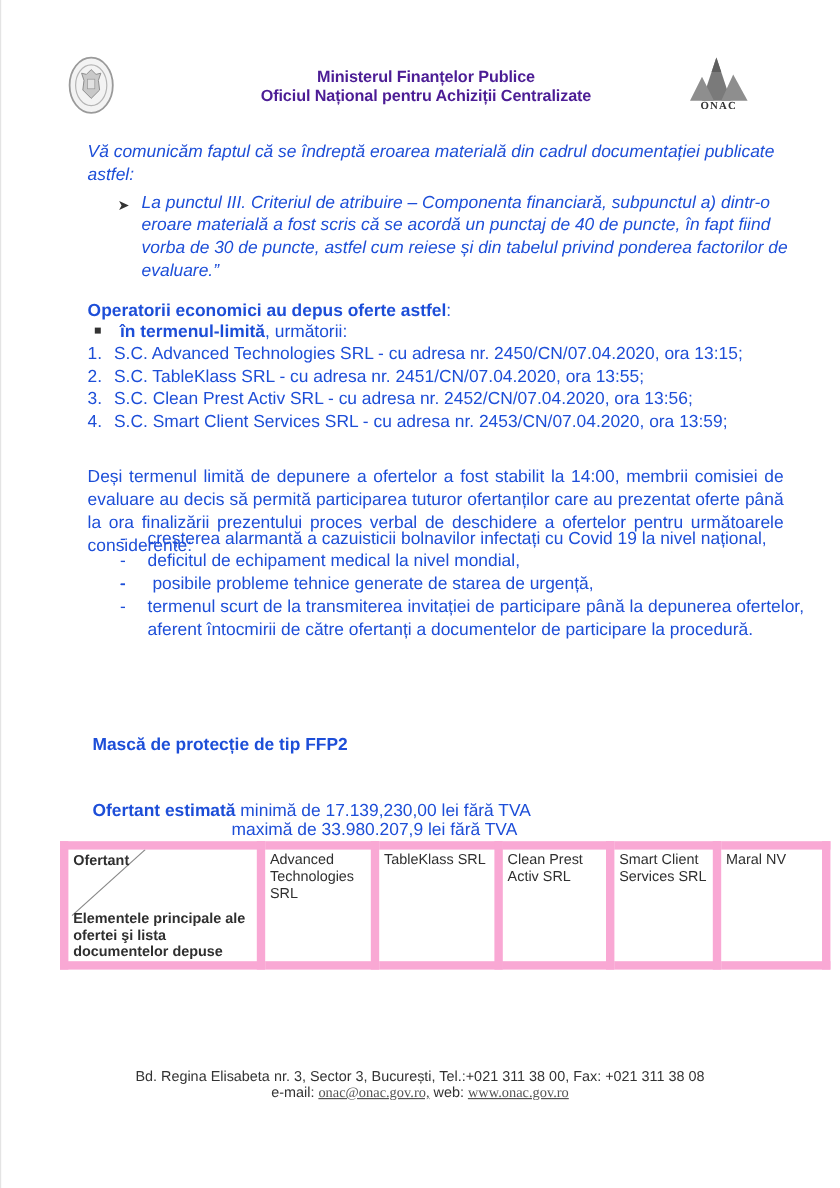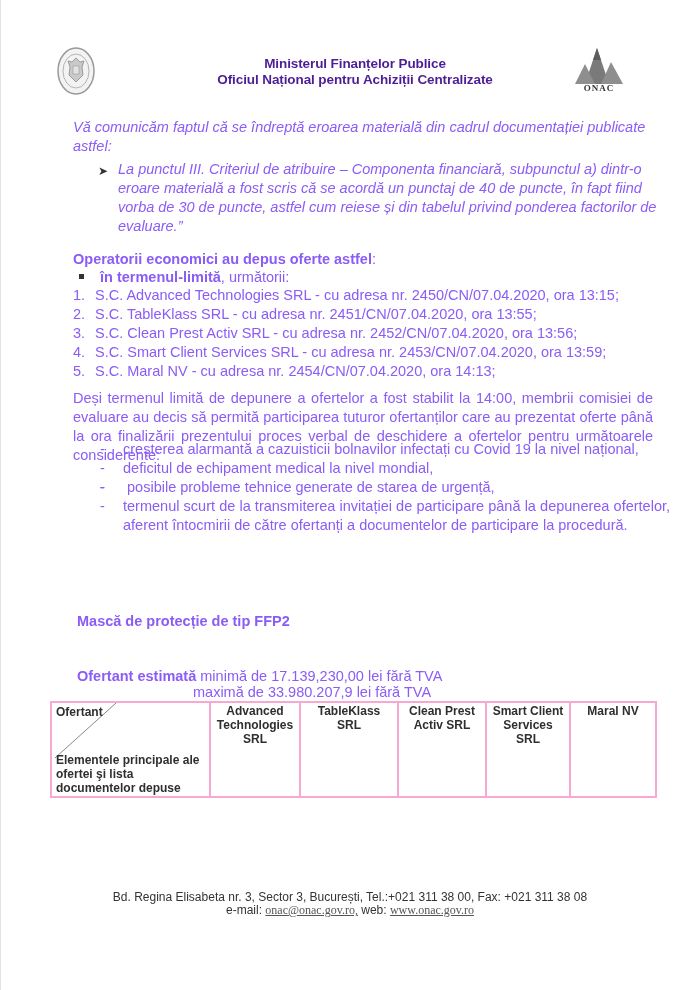--- a/index.html
+++ b/index.html
@@ -8,21 +8,21 @@
     font-family: "Liberation Sans", sans-serif; color: #2a2a2a;
   }
   .scan-edge { position: absolute; left: 0; top: 0; width: 1px; height: 990px; background: #e4e4e4; }
 
   
   .crest { position: absolute; left: 56px; top: 46px; width: 40px; height: 50px; }
   .onac { position: absolute; left: 571px; top: 46px; width: 56px; height: 50px; }
   .hdr { position: absolute; left: 190px; top: 56px; width: 330px; text-align: center;
          font-size: 13.5px; line-height: 16px; color: #4c1d95; font-weight: bold; letter-spacing: -0.1px; }
 
-  .txt { position: absolute; font-size: 14.5px; line-height: 19px; color: #8b5cf6; }
+  .txt { position: absolute; font-size: 14.5px; line-height: 19px; color: #1d4ed8; }
   .ital { font-style: italic; }
   .b { font-weight: bold; }
 
   .intro { left: 73px; top: 118px; width: 600px; }
   .bullet-arrow { position: absolute; left: 98px; top: 164px; font-size: 12px; color: #333; }
   .correction { left: 118px; top: 160px; width: 555px; }
 
   .ops-title { left: 73px; top: 250px; }
   .ops-sub { left: 73px; top: 268px; }
   .ops-sub .sq { display: inline-block; width: 5px; height: 5px; background: #333; margin: 0 16px 3px 6px; vertical-align: middle; }
@@ -35,22 +35,22 @@
   .cons .item { position: relative; padding-left: 23px; text-align: justify; }
   .cons .dash { position: absolute; left: 0; top: 0; }
 
   .mask { left: 77px; top: 612px; font-weight: bold; }
   .val1 { left: 77px; top: 667px; }
   .val2 { left: 193px; top: 683px; }
 
   
   table.offers { position: absolute; left: 50px; top: 701px; border-collapse: collapse;
                  font-size: 12px; line-height: 14px; color: #2f2f2f; }
-  table.offers td { border: 2px solid #f9a8d4; vertical-align: top; padding: 1px 4px; }
-  .hcell { font-weight: bold; text-align: center; }
+  table.offers td { border: 7px solid #f9a8d4; vertical-align: top; padding: 1px 4px; }
+  .hcell { font-weight: normal; }
   .corner { position: relative; height: 93px; }
   .corner svg { position: absolute; left: 0; top: 0; }
   .corner .top { position: absolute; left: 4px; top: 2px; font-weight: bold; }
   .corner .bottom { position: absolute; left: 4px; bottom: 1px; font-weight: bold; width: 158px; }
   .da { text-align: center; }
   .form-cell { height: 64px; overflow: hidden; }
 
   .footer { position: absolute; left: 100px; top: 891px; width: 500px; text-align: center;
             font-size: 12px; line-height: 13px; color: #333; }
   .footer .link { font-family: "Liberation Serif", serif; text-decoration: underline; color: #555; }
@@ -88,21 +88,20 @@
 <div class="bullet-arrow">➤</div>
 <div class="txt ital correction">La punctul III. Criteriul de atribuire – Componenta financiară, subpunctul a) dintr-o eroare materială a fost scris că se acordă un punctaj de 40 de puncte, în fapt fiind vorba de 30 de puncte, astfel cum reiese și din tabelul privind ponderea factorilor de evaluare.”</div>
 
 <div class="txt ops-title"><span class="b">Operatorii economici au depus oferte astfel</span><span>:</span></div>
 <div class="txt ops-sub"><span class="sq"></span><span class="b">în termenul-limită</span><span>, următorii:</span></div>
 <div class="txt ops-list">
   <div class="row"><span class="num">1.</span><span>S.C. Advanced Technologies SRL - cu adresa nr. 2450/CN/07.04.2020, ora 13:15;</span></div>
   <div class="row"><span class="num">2.</span><span>S.C. TableKlass SRL - cu adresa nr. 2451/CN/07.04.2020, ora 13:55;</span></div>
   <div class="row"><span class="num">3.</span><span>S.C. Clean Prest Activ SRL - cu adresa nr. 2452/CN/07.04.2020, ora 13:56;</span></div>
   <div class="row"><span class="num">4.</span><span>S.C. Smart Client Services SRL - cu adresa nr. 2453/CN/07.04.2020, ora 13:59;</span></div>
-  <div class="row"><span class="num">5.</span><span>S.C. Maral NV - cu adresa nr. 2454/CN/07.04.2020, ora 14:13;</span></div>
 </div>
 
 <div class="txt para">Deși termenul limită de depunere a ofertelor a fost stabilit la 14:00, membrii comisiei de evaluare au decis să permită participarea tuturor ofertanților care au prezentat oferte până la ora finalizării prezentului proces verbal de deschidere a ofertelor  pentru următoarele considerente:</div>
 
 <div class="txt cons">
   <div class="item"><span class="dash">-</span><span>creșterea alarmantă a cazuisticii bolnavilor infectați cu Covid 19 la nivel național,</span></div>
   <div class="item"><span class="dash">-</span><span>deficitul de echipament medical la nivel mondial,</span></div>
   <div class="item"><span class="dash">-</span></div>
   <div class="item"><span class="dash">-</span></div>
   <div class="item"><span class="dash">-</span><span style="white-space:pre"> posibile probleme tehnice generate de starea de urgență,</span></div>

